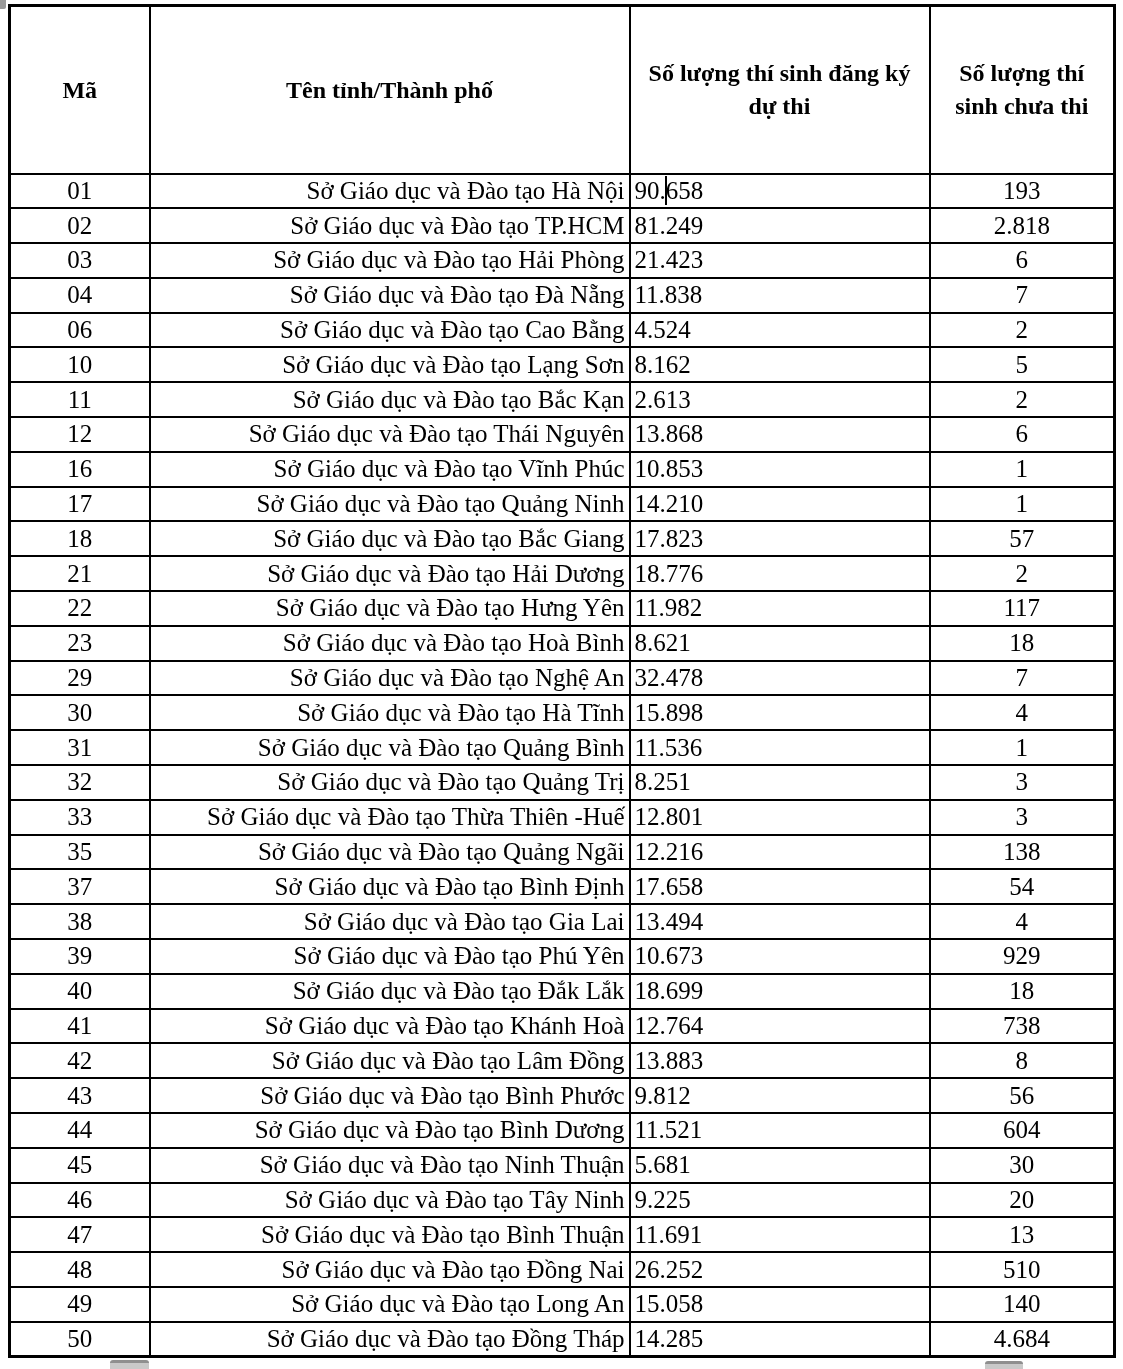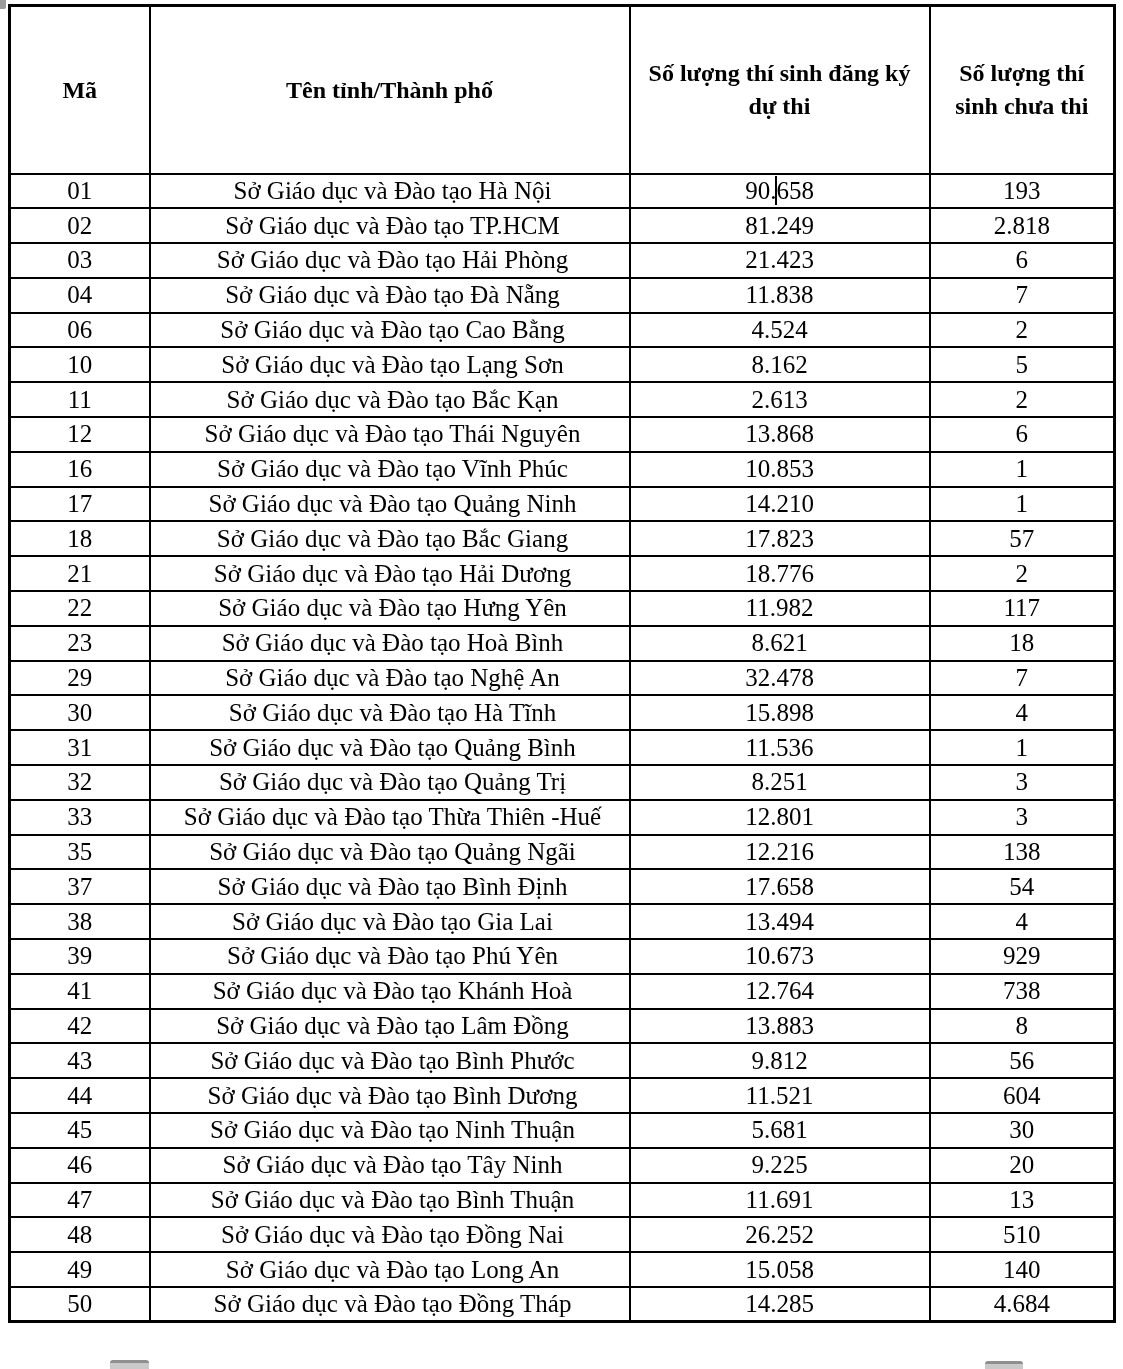--- a/index.html
+++ b/index.html
@@ -39,22 +39,22 @@
   tbody td {
     font-size: 25px;
     white-space: nowrap;
     padding: 0 4px;
   }
   .col-code       { width: 140px; }
   .col-name       { width: 480px; }
   .col-registered { width: 300px; }
   .col-nottaken   { width: 185px; }
   td.col-code       { text-align: center; }
-  td.col-name       { text-align: center; padding-left: 10px; }
-  td.col-registered { text-align: center; }
+  td.col-name       { text-align: right; padding-left: 10px; }
+  td.col-registered { }
   td.col-nottaken   { text-align: center; }
 
   .caret {
     display: inline-block;
     width: 2px; height: 29px;
     background: #000000;
     vertical-align: -6px;
     margin: 0 -1px;
   }
 
@@ -226,20 +226,26 @@
     <td class="col-registered">13.494</td>
     <td class="col-nottaken">4</td>
   </tr>
         <tr>
     <td class="col-code">39</td>
     <td class="col-name">Sở Giáo dục và Đào tạo Phú Yên</td>
     <td class="col-registered">10.673</td>
     <td class="col-nottaken">929</td>
   </tr>
         <tr>
+    <td class="col-code">40</td>
+    <td class="col-name">Sở Giáo dục và Đào tạo Đắk Lắk</td>
+    <td class="col-registered">18.699</td>
+    <td class="col-nottaken">18</td>
+  </tr>
+        <tr>
     <td class="col-code">41</td>
     <td class="col-name">Sở Giáo dục và Đào tạo Khánh Hoà</td>
     <td class="col-registered">12.764</td>
     <td class="col-nottaken">738</td>
   </tr>
         <tr>
     <td class="col-code">42</td>
     <td class="col-name">Sở Giáo dục và Đào tạo Lâm Đồng</td>
     <td class="col-registered">13.883</td>
     <td class="col-nottaken">8</td>

